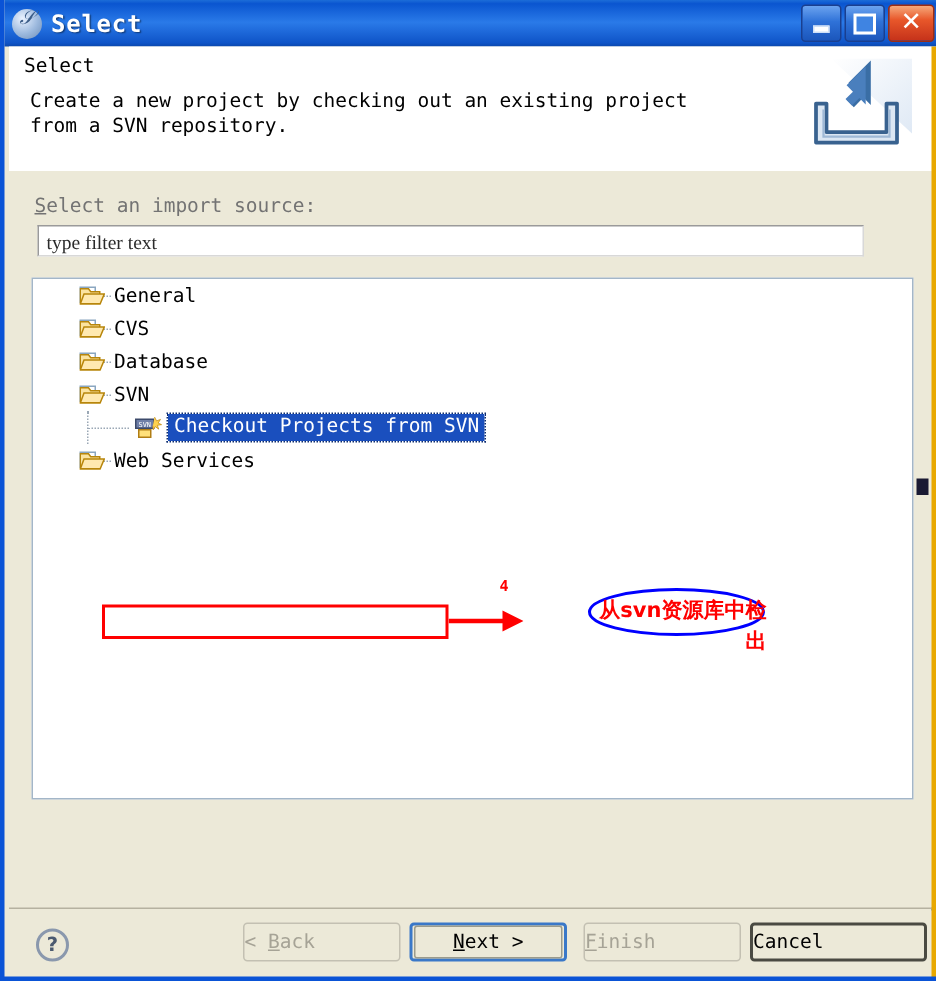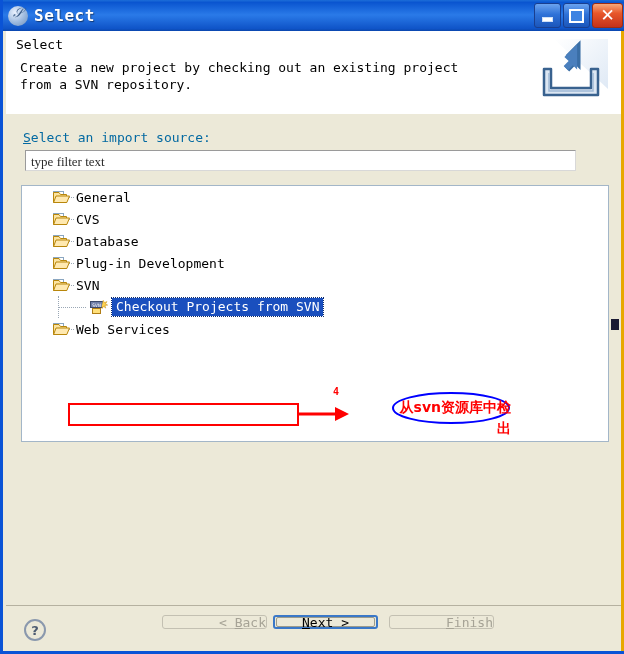--- a/index.html
+++ b/index.html
@@ -37,28 +37,28 @@
   
   .header{position:absolute;left:3px;top:31px;width:618px;height:106px;background:#fff;
           border-bottom:1px solid #b9b5a3;box-sizing:border-box;}
   .hdr-title{position:absolute;left:10px;top:6px;font-size:13px;color:#000;}
   .hdr-desc{position:absolute;left:14px;top:28px;width:470px;font-size:13px;
             color:#000;line-height:17px;}
   .hdr-icon{position:absolute;right:16px;top:8px;width:74px;height:66px;}
 
   
   .body{position:absolute;left:3px;top:114px;width:618px;height:491px;background:#ece9d8;}
-  .lbl-source{position:absolute;left:17px;top:16px;font-size:13px;color:#0369a1;}
+  .lbl-source{position:absolute;left:17px;top:16px;font-size:13px;color:#737373;}
   .lbl-source u{text-decoration:underline;}
   .filter{position:absolute;left:19px;top:36px;width:551px;height:21px;
           background:#fff;border:1px solid #9a9a9a;border-right-color:#d8d8d8;
           border-bottom-color:#d8d8d8;box-sizing:border-box;
           font-family:Liberation Serif, serif;font-size:13px;color:#2b2b2b;padding:2px 0 0 5px;
           outline:none;}
-  .treebox{position:absolute;left:15px;top:71px;width:588px;height:257px;
+  .treebox{position:absolute;left:15px;top:71px;width:588px;height:348px;
            background:#fff;border:1px solid #a3b6c8;box-sizing:border-box;
            overflow:hidden;}
 
   .node{position:relative;height:22px;display:flex;align-items:center;font-size:13px;color:#000;}
   .node.lvl1{padding-left:31px;}
   .node.lvl2{padding-left:68px;}
   .exp{position:absolute;left:31px;width:11px;height:11px;background:#fff;
        border:1px solid #8aa6c0;box-sizing:border-box;display:flex;
        align-items:center;justify-content:center;font-size:11px;line-height:9px;
        color:#23487a;font-family:"DejaVu Sans",sans-serif;}
@@ -84,24 +84,24 @@
              font-weight:bold;pointer-events:none;}
 
   
   .sep{position:absolute;left:3px;top:605px;width:618px;height:2px;
        border-top:1px solid #b5b1a0;border-bottom:1px solid #fdfdf8;}
   .footer{position:absolute;left:3px;top:607px;width:618px;height:47px;background:#ece9d8;}
   .help{position:absolute;left:18px;top:12px;width:22px;height:22px;border-radius:50%;
         border:2px solid #8a98ad;background:#ece9d8;display:flex;align-items:center;
         justify-content:center;font-size:13px;color:#4b5a70;font-weight:bold;
         font-family:"DejaVu Sans",sans-serif;box-sizing:border-box;}
-  .btn{position:absolute;top:8px;height:14px;box-sizing:border-box;
+  .btn{position:absolute;top:8px;height:26px;box-sizing:border-box;
        background:#ece9d8;border:1px solid #8d8d7e;border-radius:3px;
        font-family:inherit;font-size:13px;color:#000;display:flex;
-       align-items:center;justify-content:flex-end;}
+       align-items:center;justify-content:flex-start;}
   .btn.disabled{color:#a6a396;border-color:#c3c0b2;}
   .btn.default{border:2px solid #3a78c8;padding:1px;}
   .btn.default .inner{width:100%;height:100%;border:1px solid #9b9b8c;border-radius:2px;
         display:flex;align-items:center;justify-content:center;background:#ece9d8;}
   .btn.strong{border:2px solid #4a4a42;}
   #btn-back{left:156px;width:105px;}
   #btn-next{left:267px;width:105px;}
   #btn-finish{left:383px;width:105px;}
   #btn-cancel{left:494px;width:118px;}
   .btn u{text-decoration:underline;}
@@ -188,31 +188,20 @@
           <div class="dots" style="top: 11px;"></div>
           <span class="folder">
             <svg width="17" height="14" viewBox="0 0 17 14">
               <path d="M0.5 2.5 L6 2.5 L7.5 4.5 L13.5 4.5 L13.5 12.5 L0.5 12.5 Z" fill="#fbe3a0" stroke="#b8860b"></path>
               <path d="M3 6 L16.5 6 L13.8 12.5 L0.6 12.5 Z" fill="#ffe9b0" stroke="#b8860b"></path>
             </svg>
           </span>
           <span>Database</span>
         </div>
         <div class="node lvl1">
-          <div class="exp" style="top: 5px;">+</div>
-          <div class="dots" style="top: 11px;"></div>
-          <span class="folder">
-            <svg width="17" height="14" viewBox="0 0 17 14">
-              <path d="M0.5 2.5 L6 2.5 L7.5 4.5 L13.5 4.5 L13.5 12.5 L0.5 12.5 Z" fill="#fbe3a0" stroke="#b8860b"></path>
-              <path d="M3 6 L16.5 6 L13.8 12.5 L0.6 12.5 Z" fill="#ffe9b0" stroke="#b8860b"></path>
-            </svg>
-          </span>
-          <span>Plug-in Development</span>
-        </div>
-        <div class="node lvl1">
           <div class="exp" style="top: 5px;">-</div>
           <div class="dots" style="top: 11px;"></div>
           <span class="folder">
             <svg width="17" height="14" viewBox="0 0 17 14">
               <path d="M0.5 2.5 L6 2.5 L7.5 4.5 L13.5 4.5 L13.5 12.5 L0.5 12.5 Z" fill="#fbe3a0" stroke="#b8860b"></path>
               <path d="M3 6 L16.5 6 L13.8 12.5 L0.6 12.5 Z" fill="#ffe9b0" stroke="#b8860b"></path>
             </svg>
           </span>
           <span>SVN</span>
         </div>
@@ -264,18 +253,21 @@
     <div class="btn default" id="btn-next">
       <div class="inner">
         <span><u>N</u><span>ext &gt;</span></span>
       </div>
     </div>
 
     <div class="btn disabled" id="btn-finish">
       <span><u>F</u><span>inish</span></span>
     </div>
 
+    <div class="btn strong" id="btn-cancel">
+      <span>Cancel</span>
+    </div>
   </div>
 
   <div class="edge-mark"></div>
 </div>
 <div class="edge-gold"></div>
 <div class="bot-edge"></div>
 
 </body></html>

